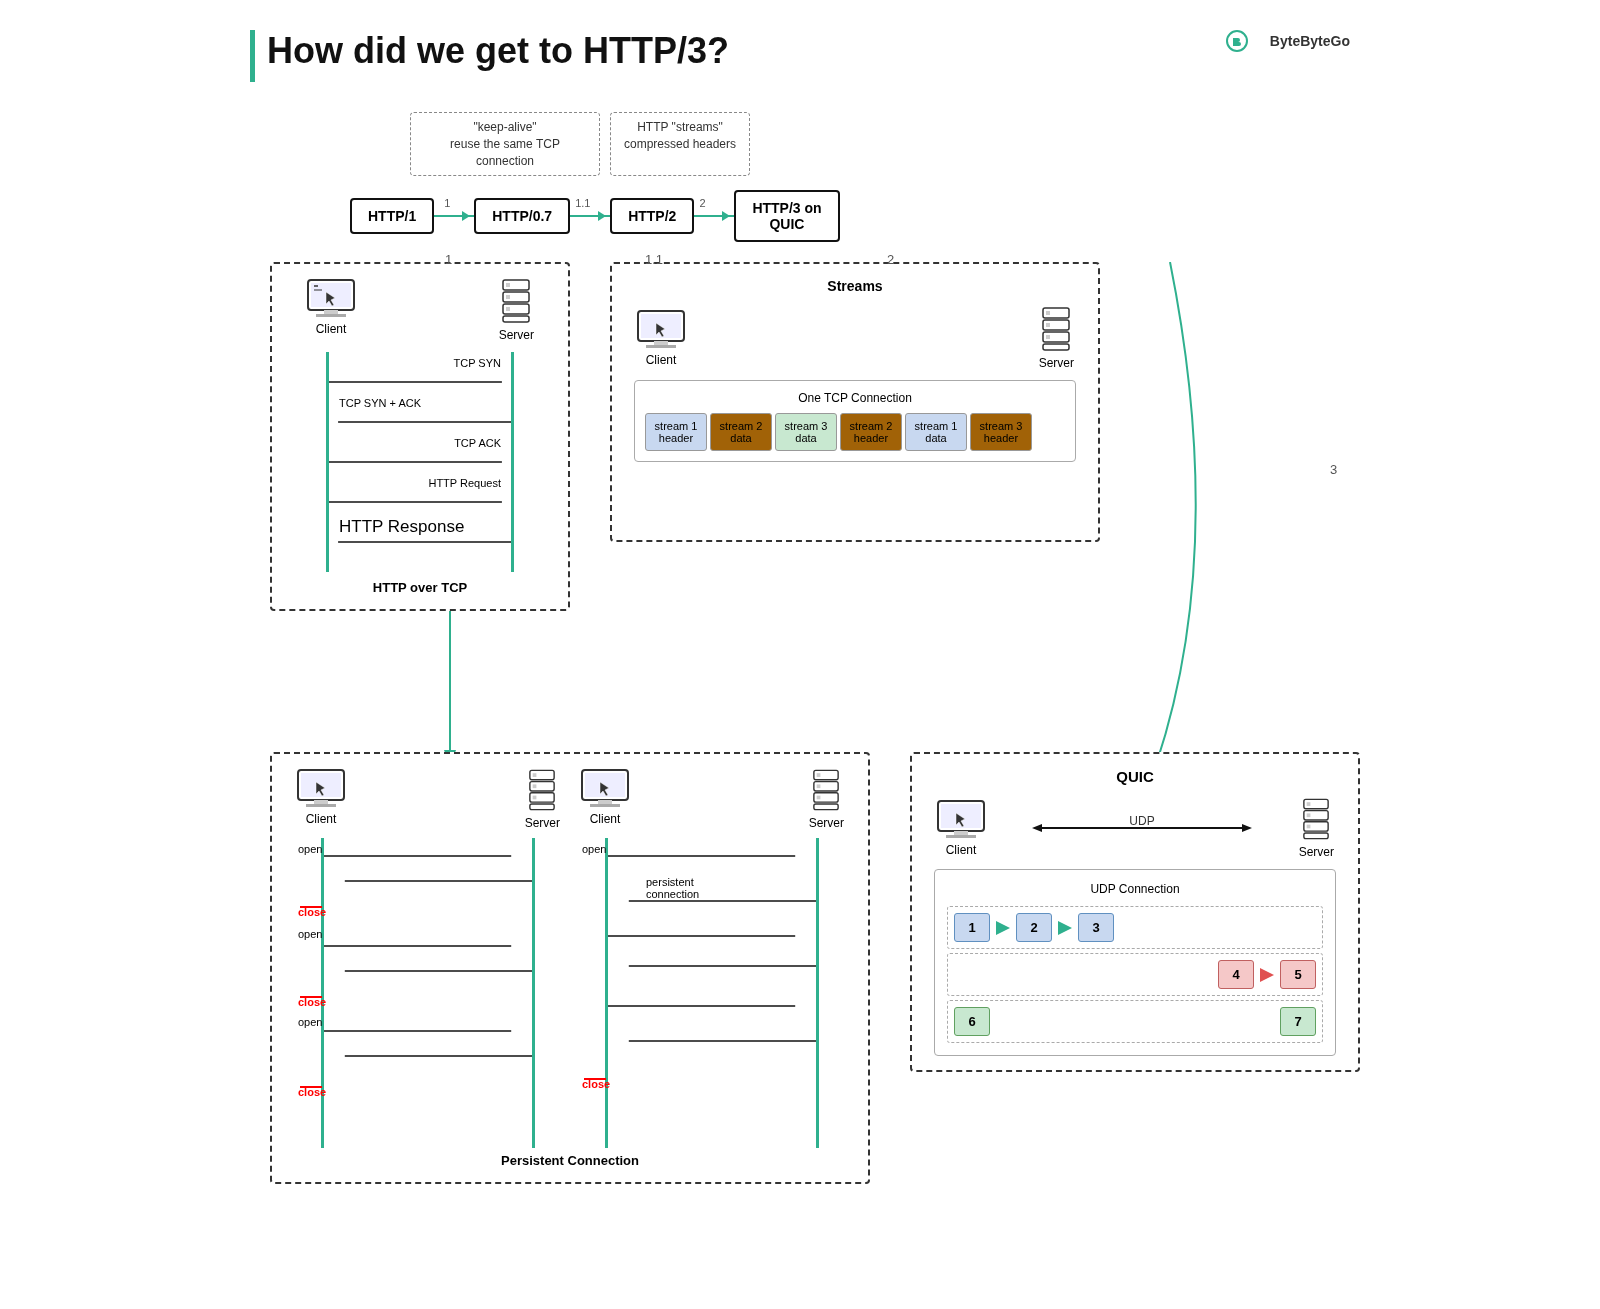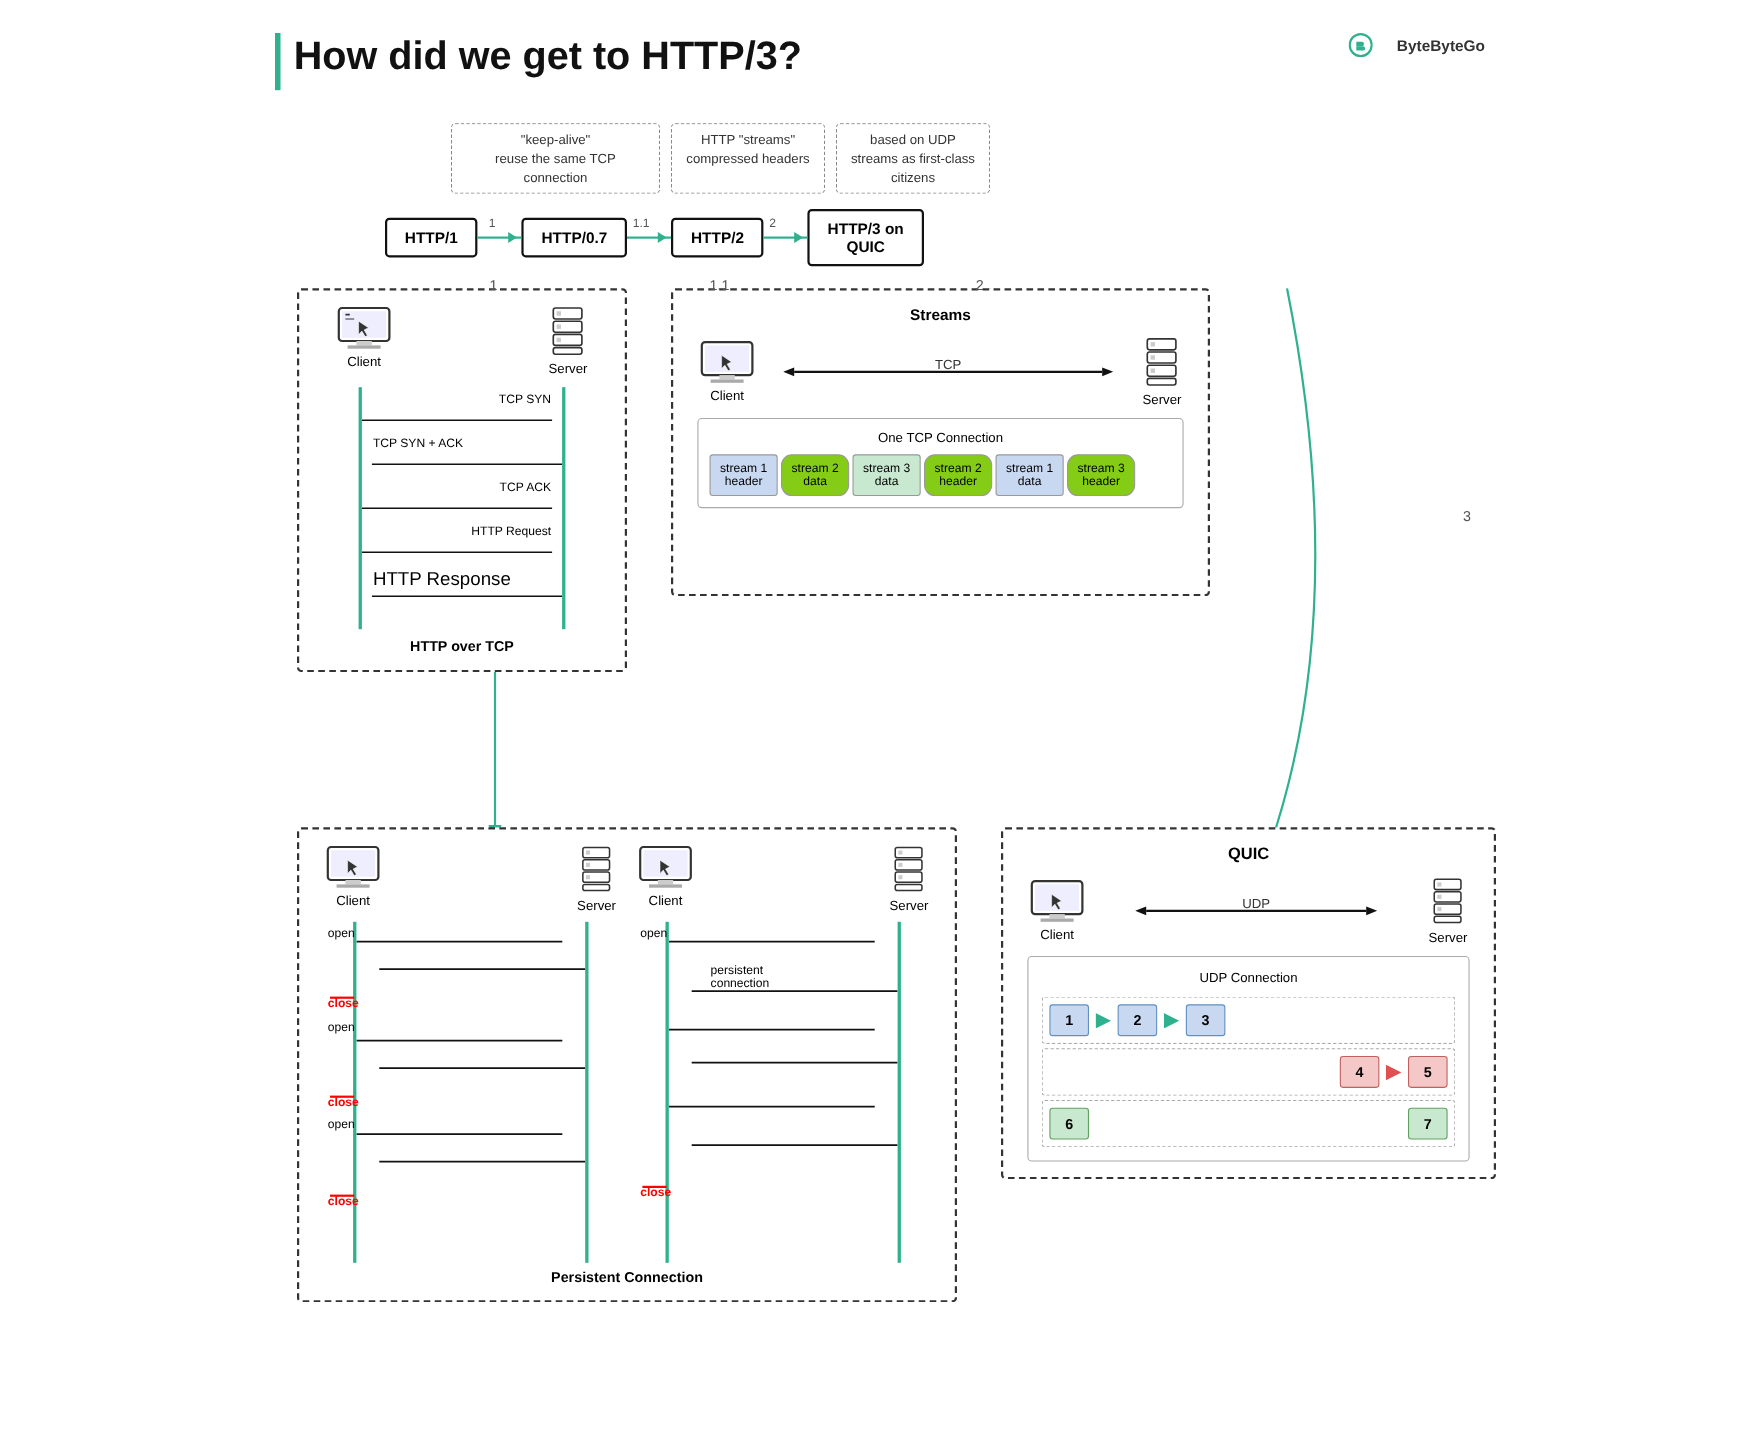--- a/index.html
+++ b/index.html
@@ -114,21 +114,21 @@
     }
     .packet {
       border: 1.5px solid #999;
       border-radius: 3px;
       padding: 6px 8px;
       font-size: 11px;
       text-align: center;
       min-width: 62px;
     }
     .packet-blue { background: #c8d8f0; }
-    .packet-yellow { background: #84cc16; border-radius: 10px; }
+    .packet-yellow { background: #a16207; }
     .packet-green { background: #c8e8d0; }
 
     
     .udp-box {
       border: 1.5px solid #999;
       border-radius: 3px;
       padding: 6px 10px;
       font-size: 13px;
       font-weight: bold;
       text-align: center;
@@ -174,24 +174,20 @@
 
     <div style="position:absolute; top:0; left:160px; display:flex; gap:10px;">
       <div class="version-note" style="width:190px; left:0; position:relative; top:0;">
         <span style="white-space:pre-line;">"keep-alive"
 reuse the same TCP connection</span>
       </div>
       <div class="version-note" style="width:140px; position:relative; top:0;">
         <span>HTTP "streams"
 compressed headers</span>
       </div>
-      <div class="version-note" style="width:140px; position:relative; top:0;">
-        <span>based on UDP
-streams as first-class citizens</span>
-      </div>
     </div>
 
     <div style="display:flex; align-items:center; gap:0; position:absolute; bottom:10px; left:100px; right:20px;">
       <div class="http-box">HTTP/1</div>
       <div style="display:flex; align-items:center; position:relative;">
         <div class="http-arrow"></div>
         <span style="position:absolute; top:-18px; left:10px; font-size:11px; color:#555;">1</span>
       </div>
       <div class="http-box">HTTP/0.7</div>
       <div style="display:flex; align-items:center; position:relative;">
@@ -314,28 +310,20 @@
           <svg width="50" height="40" viewBox="0 0 50 40">
             <rect x="2" y="2" width="46" height="30" rx="3" fill="#fff" stroke="#333" stroke-width="2"></rect>
             <rect x="5" y="5" width="40" height="24" fill="#eef"></rect>
             <polygon points="20,14 20,26 23,23 26,28 28,27 25,22 29,20" fill="#333" stroke="#fff" stroke-width="0.5"></polygon>
             <rect x="18" y="32" width="14" height="4" fill="#ccc"></rect>
             <rect x="10" y="36" width="30" height="3" fill="#aaa"></rect>
           </svg>
           <span style="font-size:12px;">Client</span>
         </div>
 
-        <div style="flex:1; display:flex; flex-direction:column; align-items:center; padding:0 10px;">
-          <svg width="300" height="25">
-            <line x1="10" y1="12" x2="290" y2="12" stroke="#111" stroke-width="2"></line>
-            <polygon points="290,8 300,12 290,16" fill="#111"></polygon>
-            <polygon points="10,8 0,12 10,16" fill="#111"></polygon>
-            <text x="150" y="9" text-anchor="middle" font-size="12" fill="#333">TCP</text>
-          </svg>
-        </div>
         <div class="icon-label">
           <svg width="30" height="46" viewBox="0 0 30 46">
             <rect x="2" y="2" width="26" height="10" rx="2" fill="#fff" stroke="#333" stroke-width="1.5"></rect>
             <rect x="5" y="5" width="4" height="4" fill="#ccc"></rect>
             <rect x="2" y="14" width="26" height="10" rx="2" fill="#fff" stroke="#333" stroke-width="1.5"></rect>
             <rect x="5" y="17" width="4" height="4" fill="#ccc"></rect>
             <rect x="2" y="26" width="26" height="10" rx="2" fill="#fff" stroke="#333" stroke-width="1.5"></rect>
             <rect x="5" y="29" width="4" height="4" fill="#ccc"></rect>
             <rect x="2" y="38" width="26" height="6" rx="2" fill="#fff" stroke="#333" stroke-width="1.5"></rect>
           </svg>

